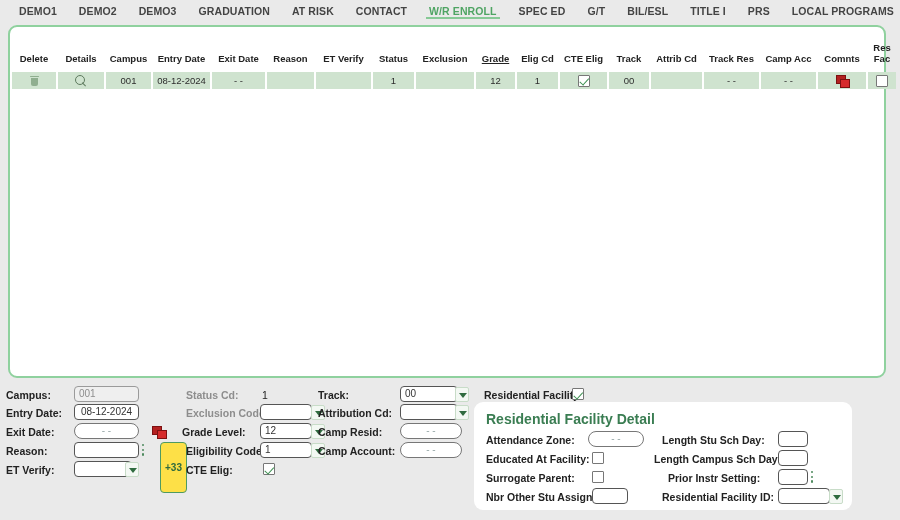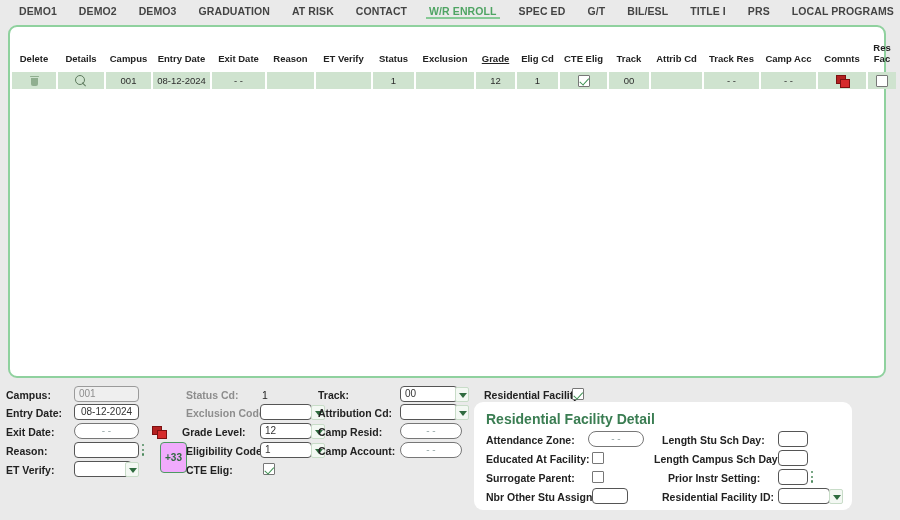--- a/index.html
+++ b/index.html
@@ -216,22 +216,22 @@
     border-top: 5px solid #2f6b3f;
   }
   .vdots { position: absolute; width: 3px; height: 13px; }
   .vdots span {
     display: block; width: 2.4px; height: 2.4px; background: #4e8a5e;
     border-radius: 50%; margin-bottom: 2.2px;
   }
   .badge {
     position: absolute;
     font-size: 10px; font-weight: bold; color: #2f6b3f;
-    background: #f0abfc; border: 1.4px solid #4e9a62;
-    border-radius: 4px; padding: 9px 4px;
+    background: #fde047; border: 1.4px solid #4e9a62;
+    border-radius: 4px; padding: 19px 4px;
   }
 
   
   .rfpanel {
     position: absolute;
     left: 474px; top: 402px;
     width: 378px; height: 108px;
     background: #fff;
     border-radius: 9px;
   }

